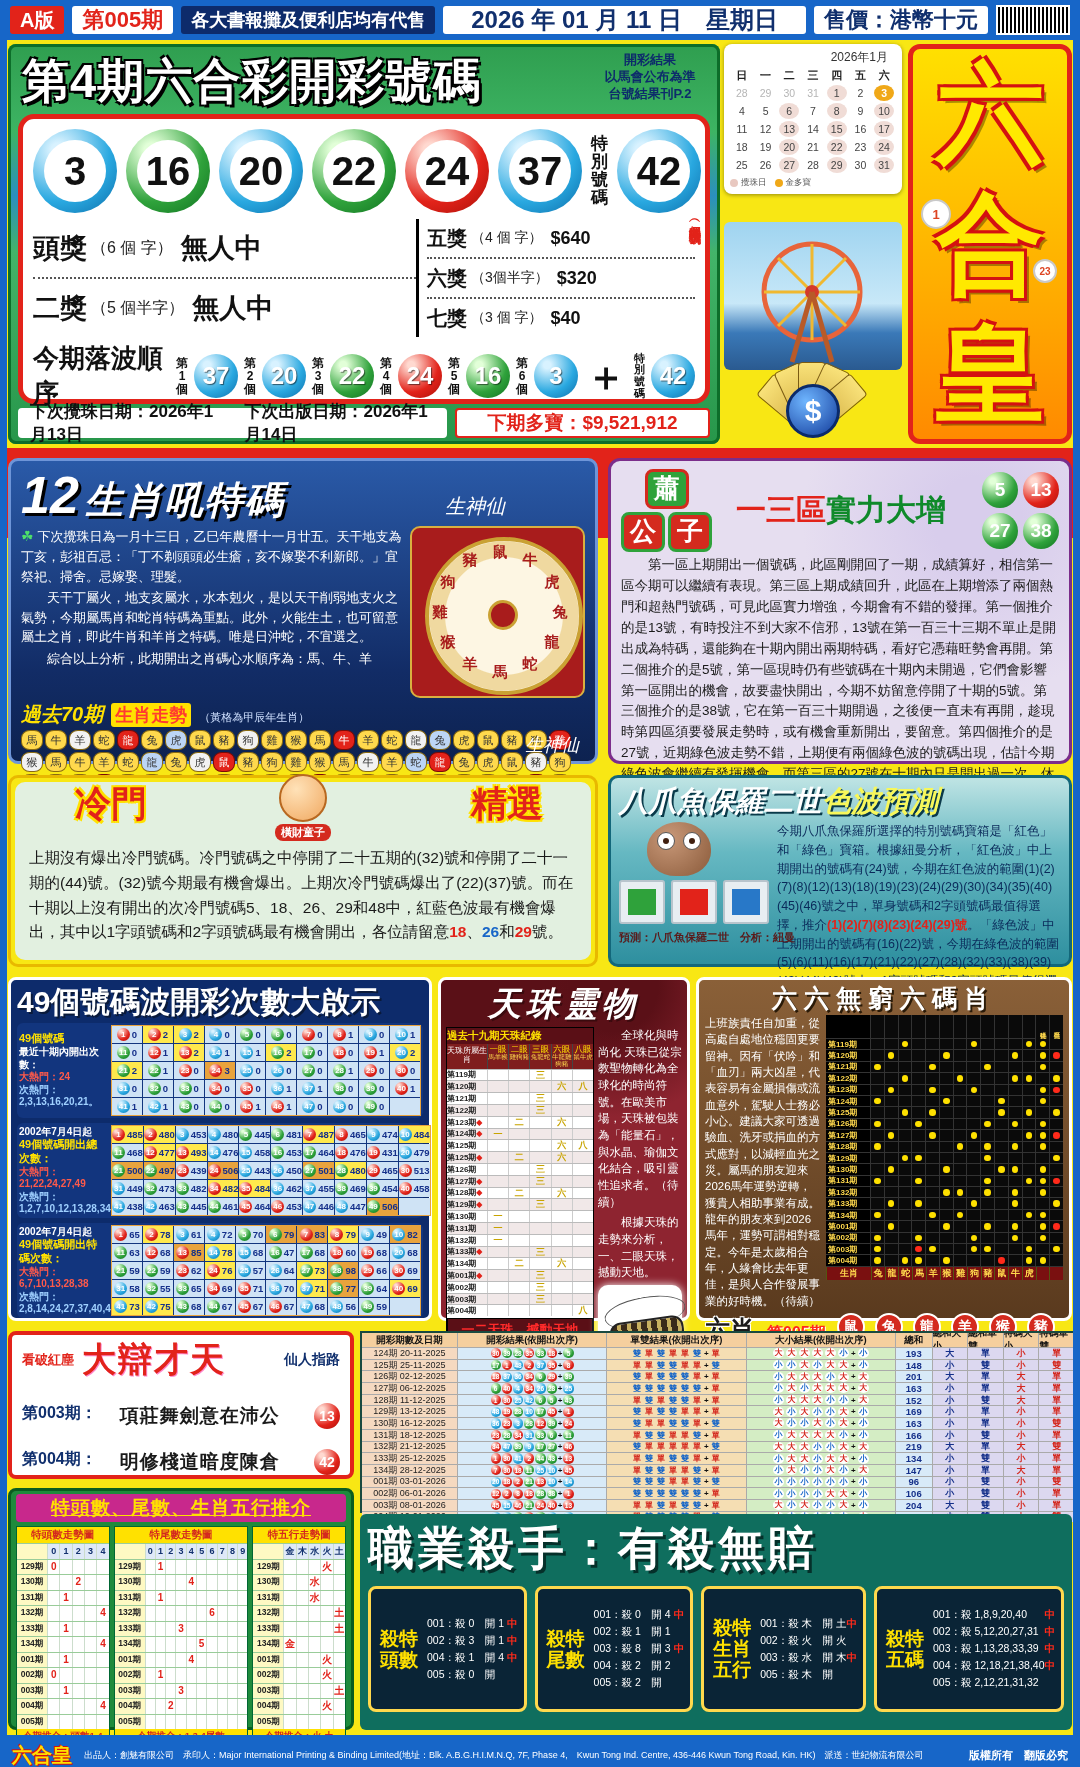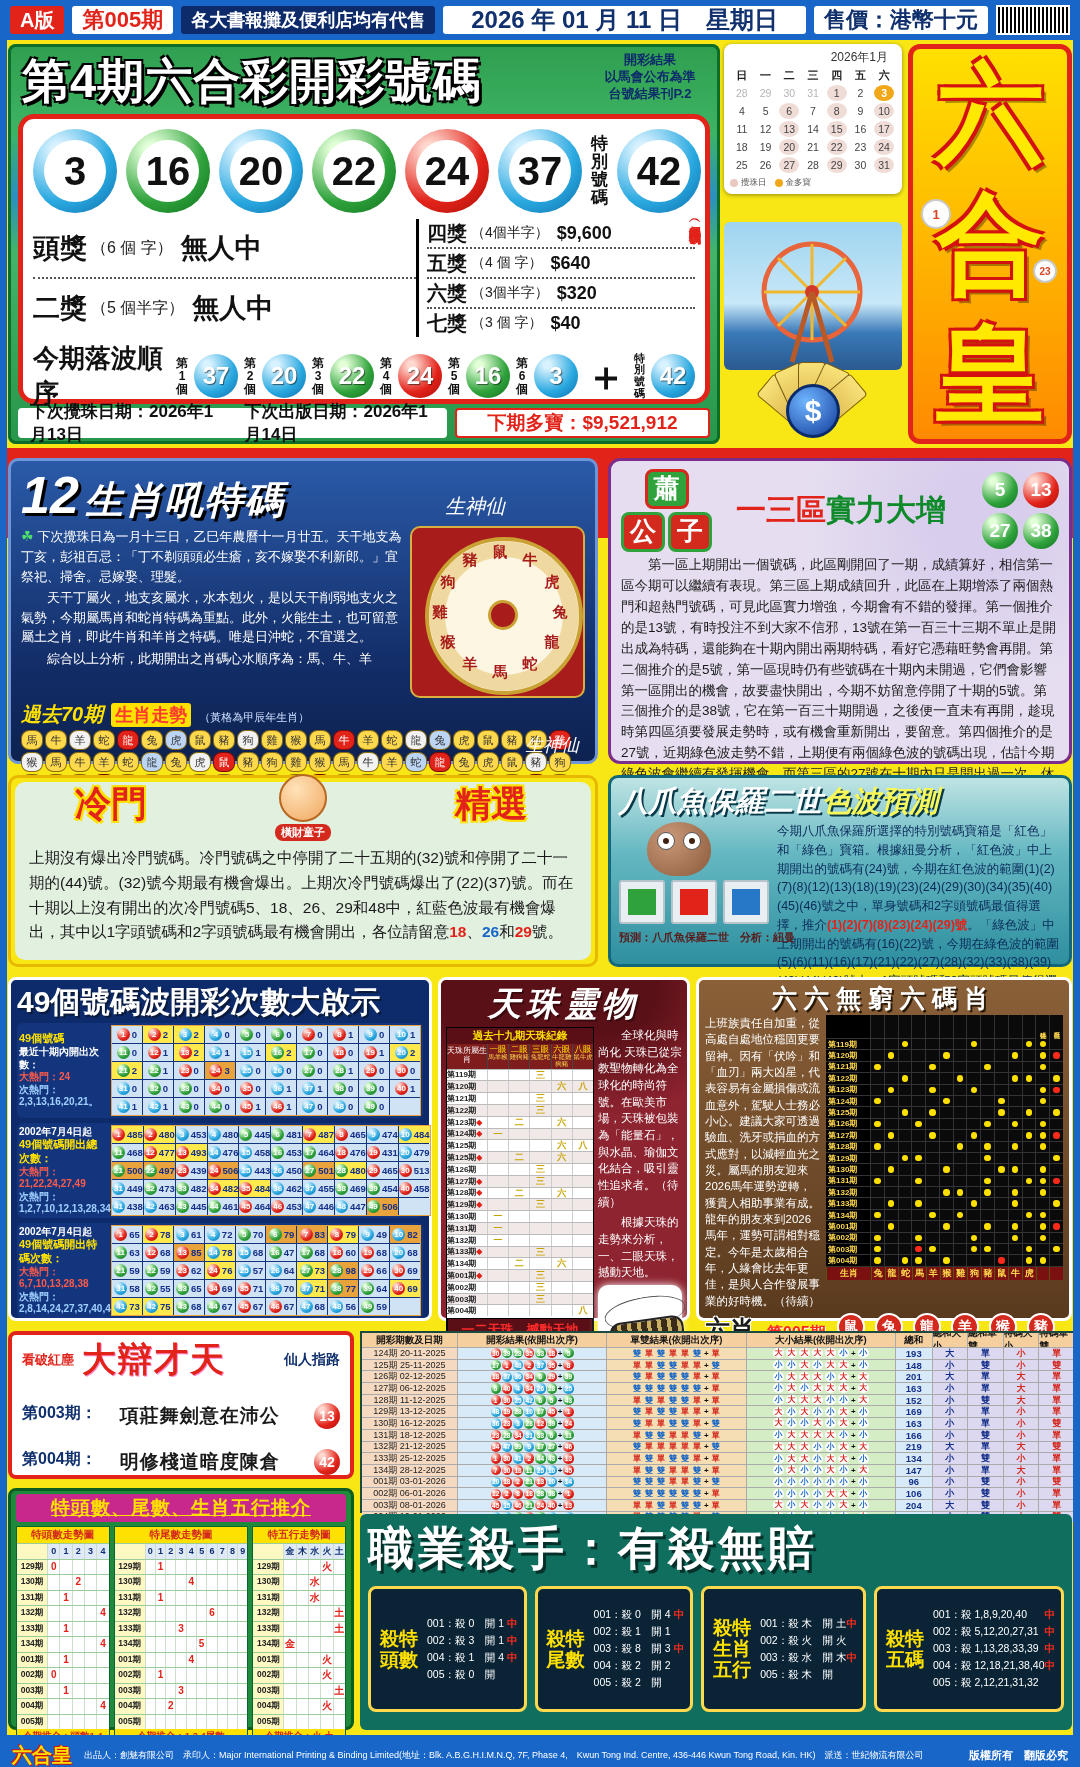--- a/index.html
+++ b/index.html
@@ -143,21 +143,21 @@
   #xiaoBalls{margin-left:auto;display:grid;grid-template-columns:36px 36px;gap:5px;}
   .ball-x{width:36px;height:36px;} .ball-x .bnum{width:100%;height:100%;background:transparent;color:#fff;font-size:19px;}
   #xiaoPara{font-size:13.5px;color:#1a1a1a;line-height:1.55;text-indent:2em;margin-top:2px;}
 
   
   #coldBox{position:absolute;left:8px;top:775px;width:590px;height:192px;background:#f8e714;
            border-radius:10px;box-sizing:border-box;border:3px solid #e8b800;padding:4px;}
   #coldInner{background:#e2f0e0;border-radius:10px;height:100%;box-sizing:border-box;padding:30px 14px 4px;position:relative;}
   .cold-t{position:absolute;top:-2px;font-size:36px;font-weight:900;color:#e2231a;
           text-shadow:2px 2px 0 #ffe100,-2px -2px 0 #ffe100,2px -2px 0 #ffe100,-2px 2px 0 #ffe100;}
-  #coldTL{left:60px;} #coldTR{right:64px;}
+  #coldTL{left:60px;} #coldTR{right:48px;}
   #coldKid{position:absolute;left:50%;top:-8px;transform:translateX(-50%);width:120px;height:60px;text-align:center;}
   #kidFace{width:44px;height:44px;border-radius:50%;background:radial-gradient(circle at 35% 30%,#ffe2b8,#f0a860);
            margin:0 auto;border:2px solid #b86820;}
   #kidBadge{font-size:11px;font-weight:bold;color:#fff;background:#d42a1e;border-radius:8px;padding:1px 6px;display:inline-block;margin-top:-6px;}
   #coldPara{font-size:15.5px;color:#1a1a1a;line-height:1.6;margin-top:34px;}
   .seg-r{color:#e2231a;font-weight:bold;} .seg-b{color:#1766c8;font-weight:bold;} .seg-g{color:#0f8a2a;font-weight:bold;}
 
   
   #octoBox{position:absolute;left:608px;top:775px;width:464px;height:192px;border-radius:10px;
            background:linear-gradient(180deg,#bfe4e4 0%,#66b8c2 40%,#2e8f9f 100%);
@@ -193,21 +193,21 @@
   .ball-n{width:13px;height:13px;} .ball-n .bnum{width:100%;height:100%;background:transparent;color:#fff;font-size:8px;font-weight:bold;}
   .ncount{font-size:9.5px;font-weight:bold;color:#15308a;}
 
   
   #tzBox{position:absolute;left:438px;top:977px;width:252px;height:344px;background:#8e2430;
          border:3px solid #fff;border-radius:8px;box-sizing:border-box;padding:2px 5px;
          background-image:radial-gradient(circle at 20% 0%,#5a1017 15%,transparent 40%),radial-gradient(circle at 70% 2%,#5a1017 12%,transparent 35%);}
   #tzTitle{font-size:33px;font-weight:900;color:#fff;text-align:center;letter-spacing:5px;text-shadow:2px 2px 0 #3a0a0e;}
   #tzMain{display:flex;gap:4px;}
   #tzTableWrap{width:146px;background:#fff;border:1px solid #000;}
-  #tzTT{background:#5a0f16;color:#ffe100;font-size:10.5px;font-weight:bold;text-align:center;padding:1px 0;}
+  #tzTT{background:#5a0f16;color:#ffe100;font-size:10.5px;font-weight:bold;text-align:left;padding:1px 0;}
   #tzHead{display:flex;background:#7f1d1d;color:#ffe100;}
   .tzh0{width:40px;font-size:8px;color:#fff;display:flex;align-items:center;justify-content:center;text-align:center;line-height:1.1;}
   .tzh{flex:1;font-size:8.5px;text-align:center;line-height:1.05;padding:1px 0;border-left:1px solid #444;}
   .tzh .zz{font-size:6.5px;color:#ffd94d;display:block;}
   .tzrow{display:flex;border-top:1px solid #bbb;height:10.8px;align-items:center;}
   .tzrow:nth-child(even){background:#f1e8e8;}
   .tzp{width:40px;font-size:8px;font-weight:bold;color:#222;white-space:nowrap;}
   .tzp .star{color:#e2231a;}
   .tzc{flex:1;text-align:center;font-size:9px;font-weight:900;color:#c8a400;border-left:1px solid #ccc;height:100%;line-height:10.8px;}
   #tzBanner{margin-top:2px;background:#5a0f16;border:1px solid #000;color:#ff2a2a;font-weight:900;
@@ -376,25 +376,20 @@
               <span class="pval">無人中</span>
             </div>
             <div class="prow">
               <span class="pname">二獎</span>
               <span class="punit">（5 個半字）</span>
               <span class="pval">無人中</span>
             </div>
           </div>
         <div id="prizeRight">
             <div class="prow prow-r">
-              <span class="pname">四獎</span>
-              <span class="punit">（4個半字）</span>
-              <span class="pval">$9,600</span>
-            </div>
-            <div class="prow prow-r">
               <span class="pname">五獎</span>
               <span class="punit">（4 個 字）</span>
               <span class="pval">$640</span>
             </div>
             <div class="prow prow-r">
               <span class="pname">六獎</span>
               <span class="punit">（3個半字）</span>
               <span class="pval">$320</span>
             </div>
             <div class="prow prow-r">

